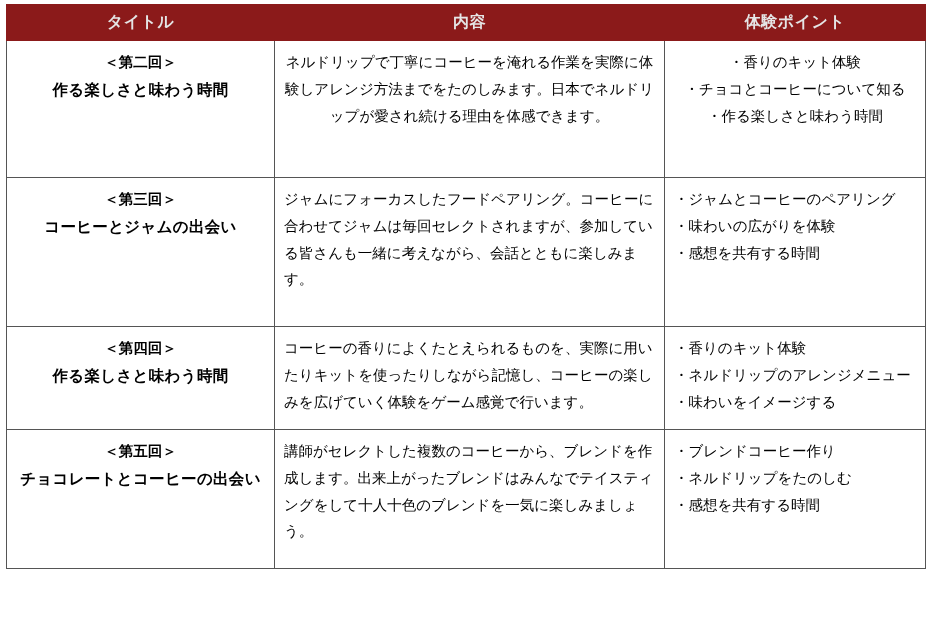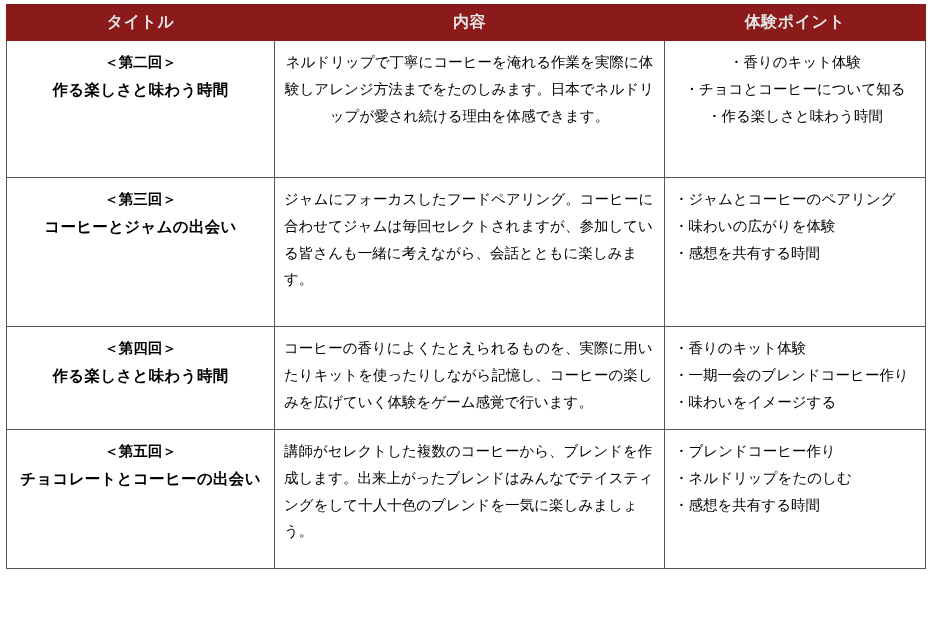--- a/index.html
+++ b/index.html
@@ -126,21 +126,21 @@
         </td>
       </tr>
       <tr class="r4">
         <td class="title-cell">
           <span class="ordinal">＜第四回＞</span>
           <span class="name">作る楽しさと味わう時間</span>
         </td>
         <td class="desc-cell">コーヒーの香りによくたとえられるものを、実際に用いたりキットを使ったりしながら記憶し、コーヒーの楽しみを広げていく体験をゲーム感覚で行います。</td>
         <td class="points-cell">
           <span class="pt">・香りのキット体験</span>
-          <span class="pt">・一期一会のブレンドコーヒー作り</span>
+          <span class="pt">・ネルドリップのアレンジメニュー</span>
           <span class="pt">・味わいをイメージする</span>
         </td>
       </tr>
       <tr class="r5">
         <td class="title-cell">
           <span class="ordinal">＜第五回＞</span>
           <span class="name">チョコレートとコーヒーの出会い</span>
         </td>
         <td class="desc-cell">講師がセレクトした複数のコーヒーから、ブレンドを作成します。出来上がったブレンドはみんなでテイスティングをして十人十色のブレンドを一気に楽しみましょう。</td>
         <td class="points-cell">

